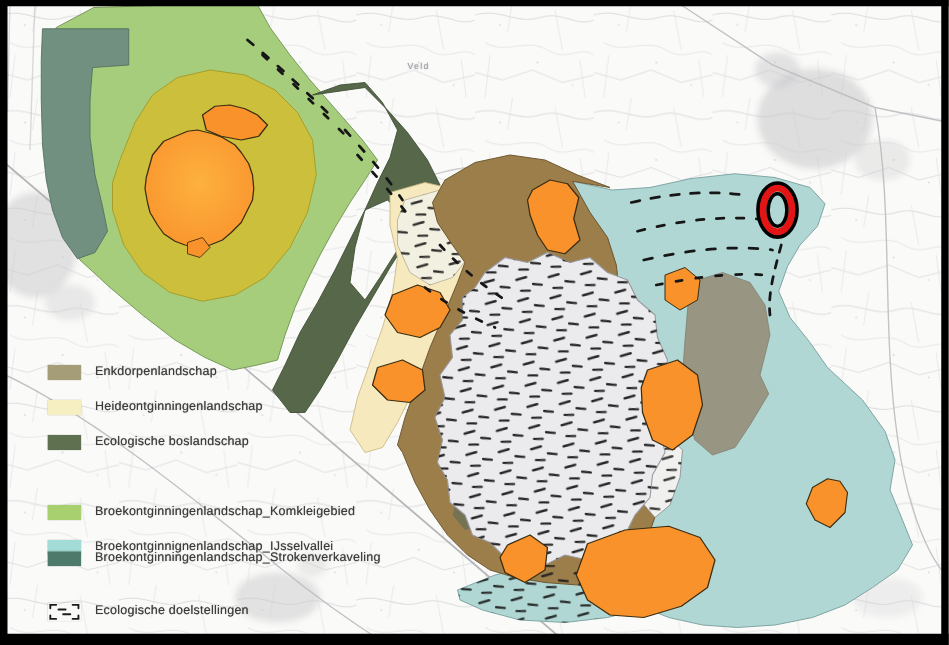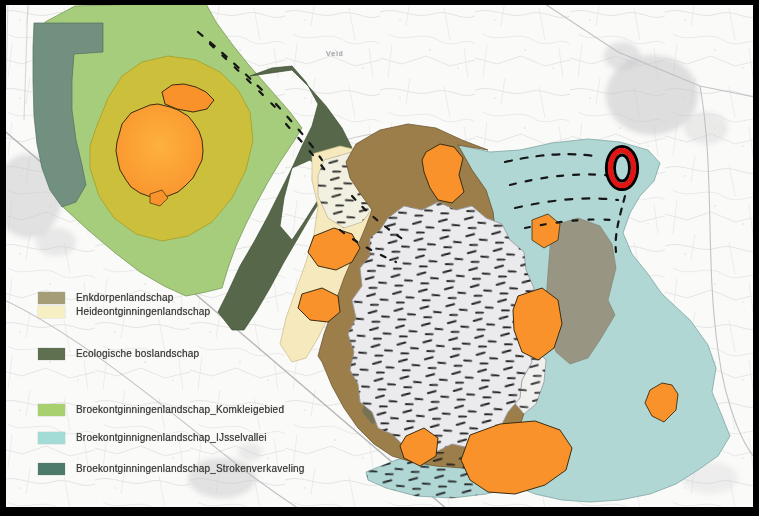--- a/index.html
+++ b/index.html
@@ -154,21 +154,21 @@
 
   <div class="legend">
 
     <div class="lg-row" style="top:291px">
       <svg class="lg-sw" width="27" height="12">
         <rect width="27" height="12" fill="#a49d77"></rect>
         </svg>
       <span class="lg-label">Enkdorpenlandschap</span>
     </div>
 
-    <div class="lg-row" style="top:305px">
+    <div class="lg-row" style="top:319px">
       <svg class="lg-sw" width="27" height="12">
         <rect width="27" height="12" fill="#f5efc2"></rect>
         </svg>
       <span class="lg-label">Heideontginningenlandschap</span>
     </div>
 
     <div class="lg-row" style="top:347px">
       <svg class="lg-sw" width="27" height="12">
         <rect width="27" height="12" fill="#5f7051"></rect>
         </svg>
@@ -183,21 +183,32 @@
       <span class="lg-label">Broekontginningenlandschap_Komkleigebied</span>
     </div>
 
     <div class="lg-row" style="top:431px">
       <svg class="lg-sw" width="27" height="12">
         <rect width="27" height="12" fill="#a3dbd6"></rect>
         </svg>
       <span class="lg-label">Broekontginnignenlandschap_IJsselvallei</span>
     </div>
 
-    <div class="lg-row" style="top:462px">
+    <div class="lg-row" style="top:440px">
       <svg class="lg-sw" width="27" height="12">
         <rect width="27" height="12" fill="#4e7a6b"></rect>
         </svg>
       <span class="lg-label">Broekontginningenlandschap_Strokenverkaveling</span>
     </div>
 
+    <div class="lg-row" style="top:482px">
+      <svg class="lg-sw" width="27" height="15" viewBox="0 0 28 16" fill="none" stroke-linecap="round">
+        <path d="M2 5 L2 2 L7 2" stroke-width="1.6" stroke="#1c1c1c"></path>
+        <path d="M21 2 L26 2 L26 5" stroke-width="1.6" stroke="#1c1c1c"></path>
+        <path d="M26 11 L26 14 L21 14" stroke-width="1.6" stroke="#1c1c1c"></path>
+        <path d="M7 14 L2 14 L2 11" stroke-width="1.6" stroke="#1c1c1c"></path>
+        <path d="M9 6 h6" stroke-width="1.7" stroke="#1c1c1c"></path>
+        <path d="M13 10 h6" stroke-width="1.7" stroke="#1c1c1c"></path>
+      </svg>
+      <span class="lg-label">Ecologische doelstellingen</span>
+    </div>
   </div>
 </div>
 
 </body></html>

